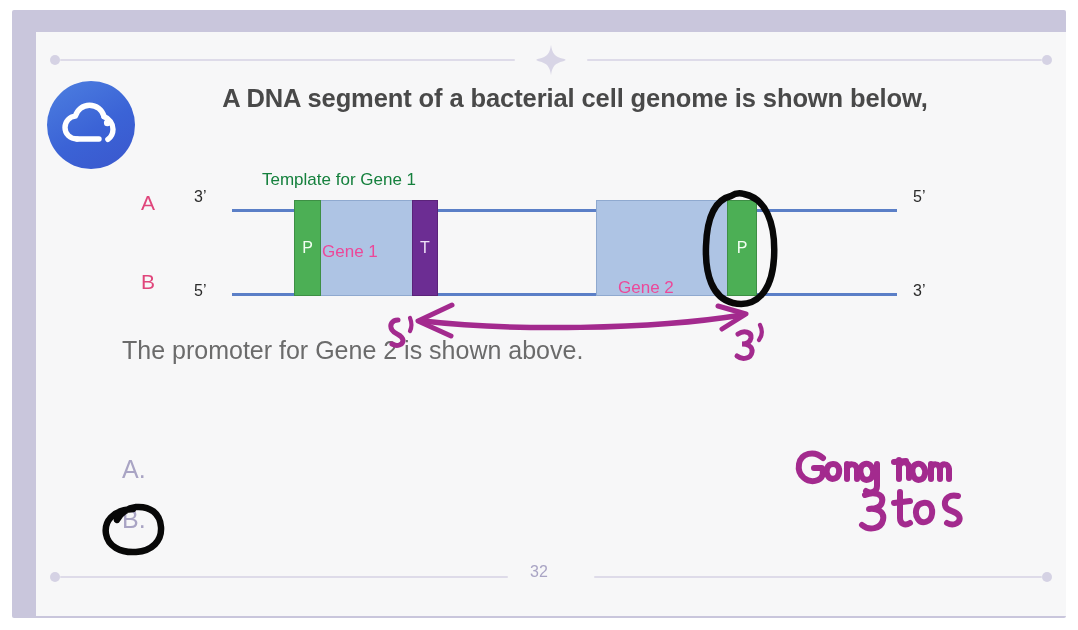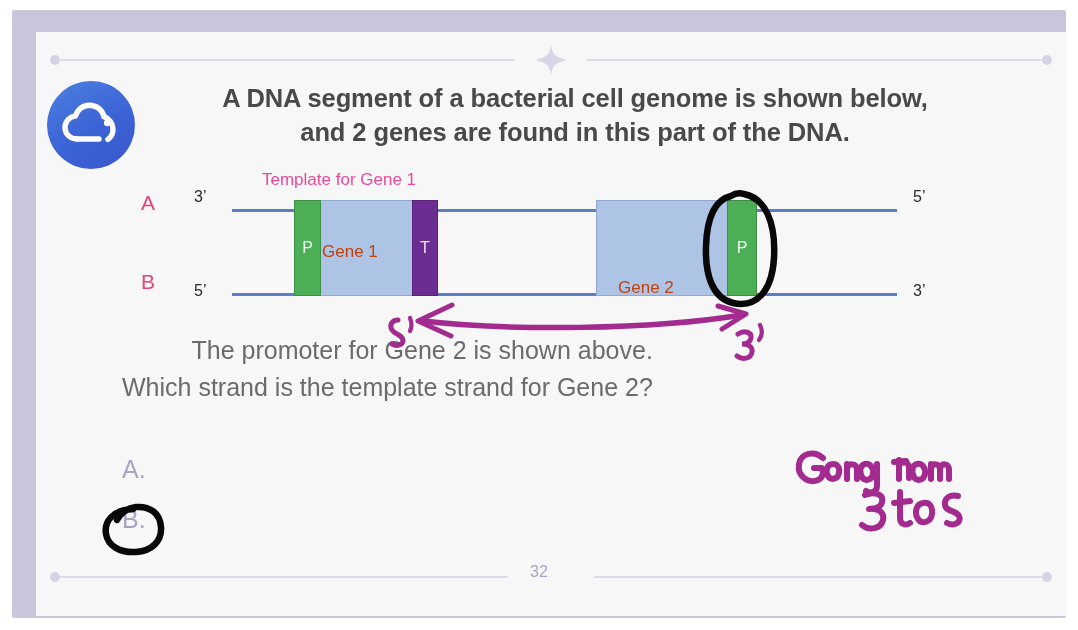--- a/index.html
+++ b/index.html
@@ -113,39 +113,39 @@
     font-weight: normal;
   }
   .dprime {
     position: absolute;
     font-size: 16px;
     color: #2b2b2b;
   }
   .dcaption {
     position: absolute;
     font-size: 17px;
-    color: #ec4899;
+    color: #15803d;
   }
 
   .strand {
     position: absolute;
     height: 3px;
     background: #5b7fc7;
   }
 
   .gene-box {
     position: absolute;
     background: #aec4e4;
     border: 1px solid #8fa9cf;
     box-sizing: border-box;
   }
   .gene-label {
     position: absolute;
     font-size: 17px;
-    color: #c2410c;
+    color: #ec4899;
     white-space: nowrap;
   }
   .promoter {
     position: absolute;
     background: #4caf55;
     border: 1px solid #3d8f45;
     box-sizing: border-box;
     color: #f2fff2;
     font-size: 16px;
     display: flex;
@@ -237,21 +237,20 @@
       <path d="M30 58 C23 58 18 53 18 46.5 C18 40.5 22.5 35.6 28.4 35.1
                C30 28.8 35.7 24.2 42.5 24.2 C49.5 24.2 55.4 29 57 35.4" fill="none" stroke="#ffffff" stroke-width="5.4" stroke-linecap="round" stroke-linejoin="round"></path>
       <path d="M57 35.6 C62.3 37.5 66 42.5 66 48.2 C66 52.4 64 56.1 60.9 58.4" fill="none" stroke="#ffffff" stroke-width="5.4" stroke-linecap="round"></path>
       <path d="M30 58 L52 58" fill="none" stroke="#ffffff" stroke-width="5.4" stroke-linecap="round"></path>
       <circle cx="60.4" cy="41.8" r="3.5" fill="#ffffff"></circle>
     </svg>
   </div>
 
   <div class="heading">
     <div>A DNA segment of a bacterial cell genome is shown below,</div>
-    <div>and 2 genes are found in this part of the DNA.</div>
   </div>
 
   <div class="diagram">
 
     <div class="dcaption" style="left:262px; top:170px;">Template for Gene 1</div>
 
     <div class="dlabel" style="left:141px; top:191px;">A</div>
     <div class="dprime" style="left:194px; top:188px;">3’</div>
     <div class="dprime" style="left:913px; top:188px;">5’</div>
 
@@ -267,21 +266,20 @@
     <div class="promoter" style="left:294px; top:200px; width:27px; height:96px;">P</div>
     <div class="terminator" style="left:412px; top:200px; width:26px; height:96px;">T</div>
 
     <div class="gene-box" style="left:596px; top:200px; width:161px; height:96px;"></div>
     <div class="gene-label" style="left:618px; top:242px;margin-top:36px;">Gene 2</div>
     <div class="promoter" style="left:727px; top:200px; width:30px; height:96px;">P</div>
   </div>
 
   <div class="question">
     <div>The promoter for Gene 2 is shown above.</div>
-    <div>Which strand is the template strand for Gene 2?</div>
   </div>
 
   <div class="option" style="left:122px; top:455px;">A.</div>
   <div class="option" style="left:122px; top:505px;">B.</div>
 
   <svg class="ink" viewBox="0 0 1078 630">
 
     <path d="M731 196 C714 200 707 218 706 246 C705 274 712 298 733 303
              C756 308 772 292 774 258 C776 222 765 198 744 194
              C738 192 734 194 731 196 Z" fill="none" stroke="#080808" stroke-width="6.5" stroke-linecap="round"></path>

